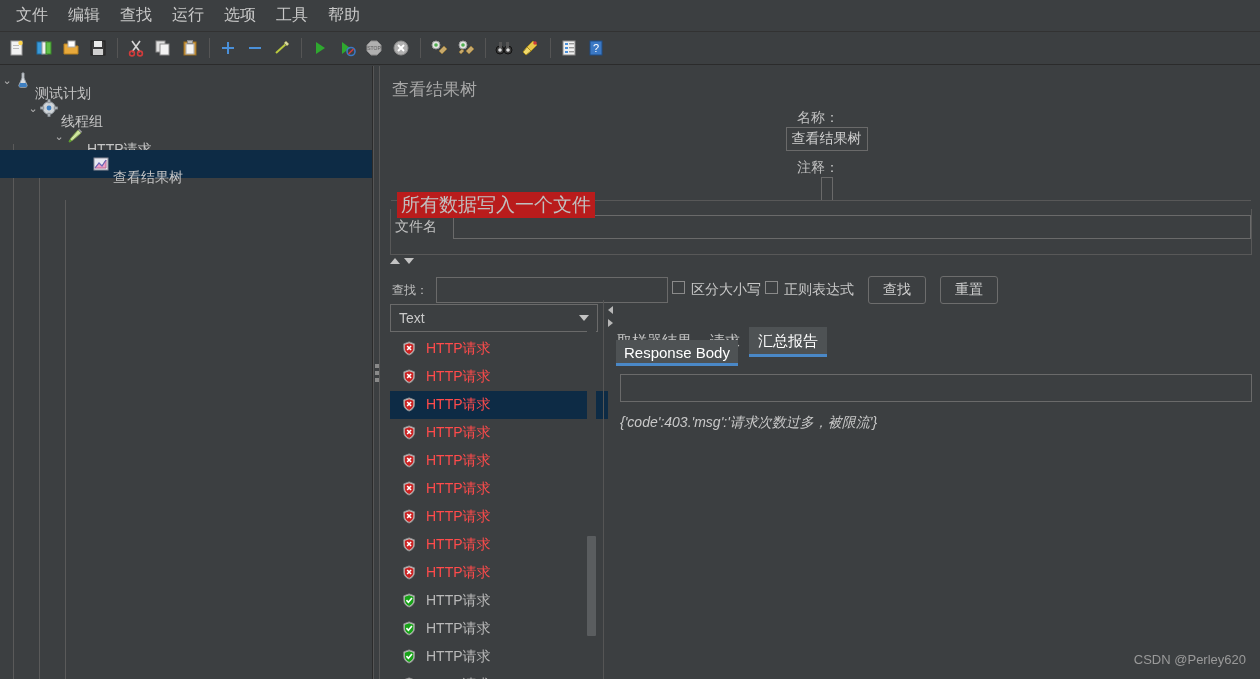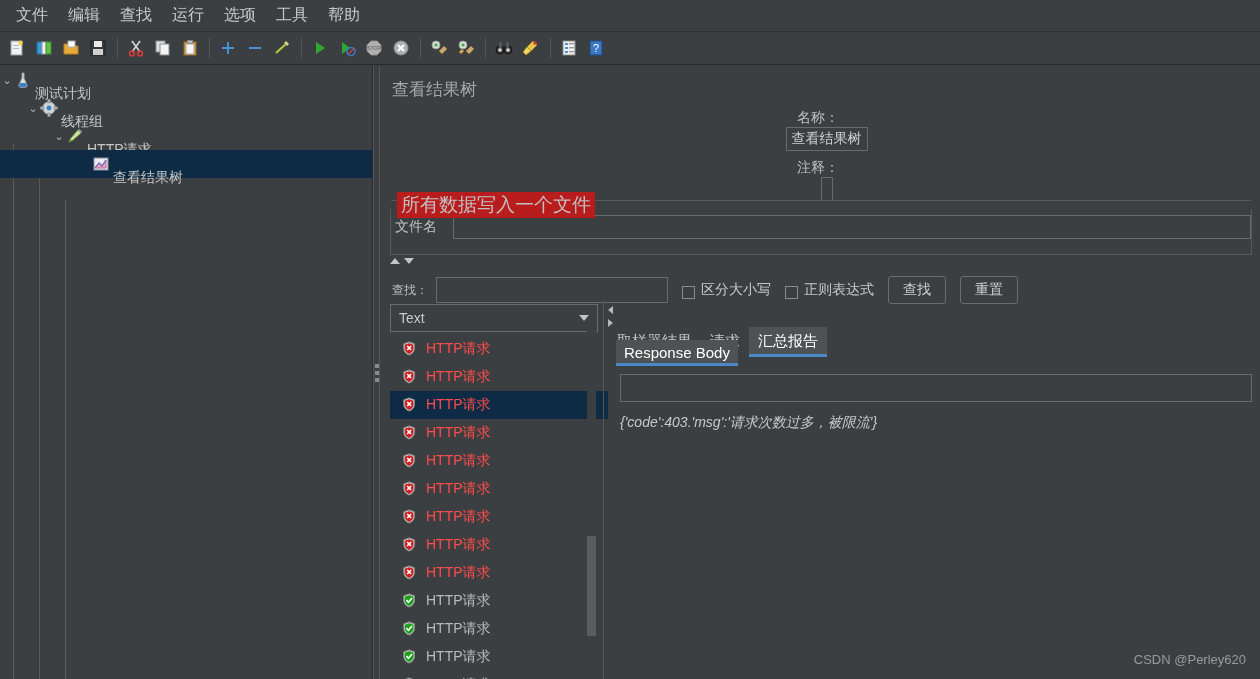--- a/index.html
+++ b/index.html
@@ -90,21 +90,21 @@
   .group-inner{display:flex;align-items:center;padding:6px 0 0 4px;}
 
   .search-row{
     display:flex;align-items:center;padding-left:12px;margin-top:10px;gap:0;
   }
   .search-label{font-size:12px;color:#c0c0c0;margin-right:8px;}
   .search-box{
     width:232px;height:26px;background:#3c3f41;border:1px solid #6a6a6a;
     box-sizing:border-box;
   }
-  .chk-wrap{display:flex;align-items:flex-end;margin-left:14px;cursor:default;}
+  .chk-wrap{display:flex;align-items:flex-start;margin-left:4px;cursor:default;}
   .chk{
     width:13px;height:13px;border:1px solid #8a8a8a;background:#3c3f41;
     margin-right:6px;box-sizing:border-box;flex:0 0 auto;
   }
   .chk-label{font-size:14px;color:#c8c8c8;}
   .btn{
     height:28px;min-width:56px;padding:0 14px;margin-left:14px;
     background:#3c3f41;border:1px solid #6d6d6d;border-radius:3px;
     color:#d0d0d0;font-size:14px;display:flex;align-items:center;
     justify-content:center;cursor:default;box-sizing:border-box;

